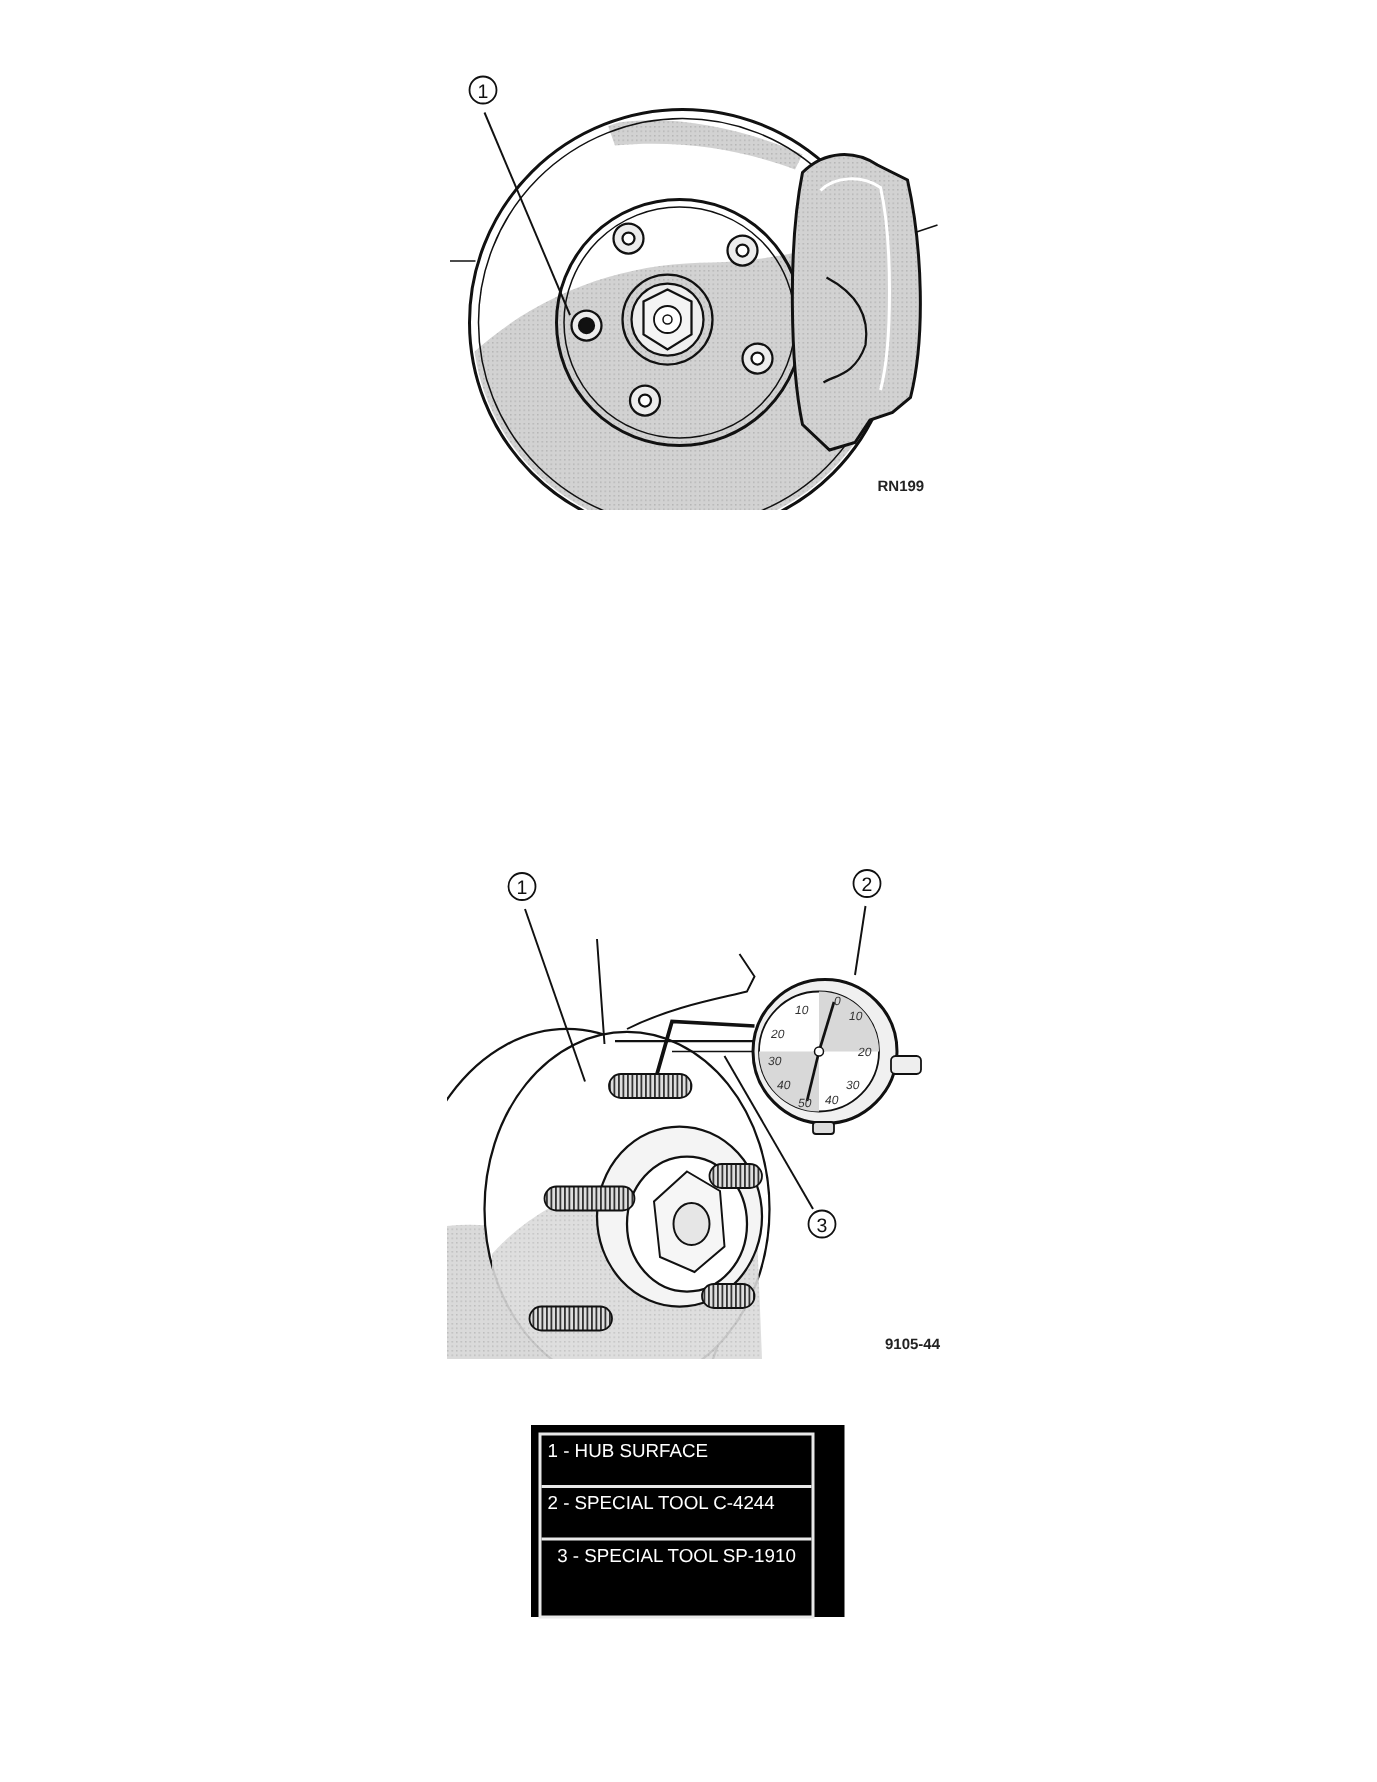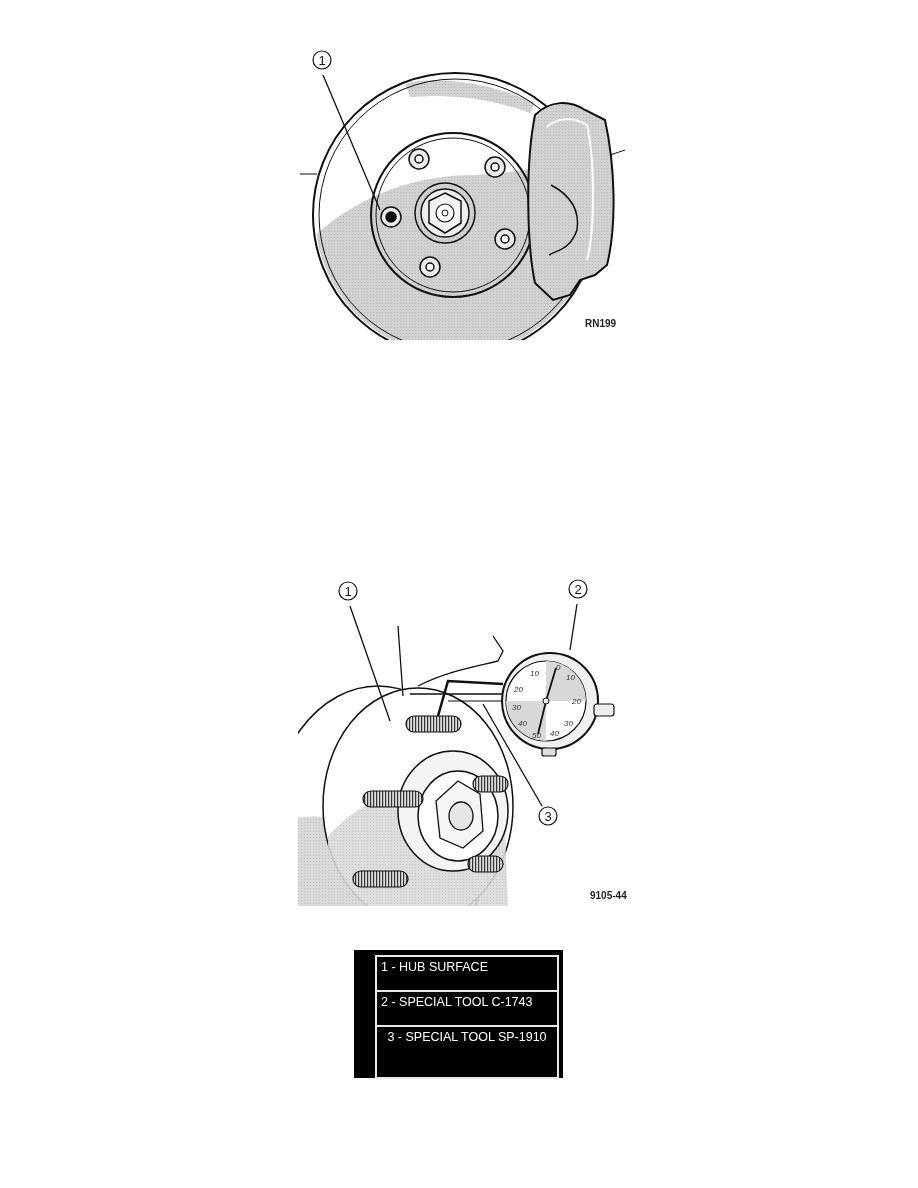--- a/index.html
+++ b/index.html
@@ -9,21 +9,21 @@
   .fig svg { display: block; }
   .callout-num { font-family: "Liberation Sans", sans-serif; font-size: 13px; fill: #111; }
   .fig-id { font-family: "Liberation Sans", sans-serif; font-size: 10px; font-weight: bold; fill: #222; }
   .dial-num { font-family: "Liberation Sans", sans-serif; font-size: 8px; fill: #333; font-style: italic; }
 
   .legend {
     position: absolute; left: 354px; top: 950px; width: 209px; height: 128px;
     background: #000;
   }
   .legend-table {
-    position: absolute; left: 21px; top: 5px; width: 184px;
+    position: absolute; left: 5px; top: 5px; width: 184px;
     border: 2px solid #e8e8e8; box-sizing: border-box;
   }
   .legend-row {
     color: #fff; font-size: 12.5px; line-height: 15px;
     padding: 3px 4px; box-sizing: border-box;
     border-bottom: 2px solid #e8e8e8;
   }
   .legend-row:last-child { border-bottom: none; text-align: center; }
   .legend-row.r1 { height: 35px; }
   .legend-row.r2 { height: 35px; }
@@ -163,16 +163,16 @@
       <line x1="244" y1="230" x2="185" y2="128" stroke="#111" stroke-width="1.3"></line>
 
       <text class="fig-id" x="292" y="323">9105-44</text>
     </g>
   </svg>
 </div>
 
 <div class="legend">
   <div class="legend-table">
     <div class="legend-row r1">1 - HUB SURFACE</div>
-    <div class="legend-row r2">2 - SPECIAL TOOL C-1743</div>
+    <div class="legend-row r2">2 - SPECIAL TOOL C-4244</div>
     <div class="legend-row r3">3 - SPECIAL TOOL SP-1910</div>
   </div>
 </div>
 
 </body></html>

